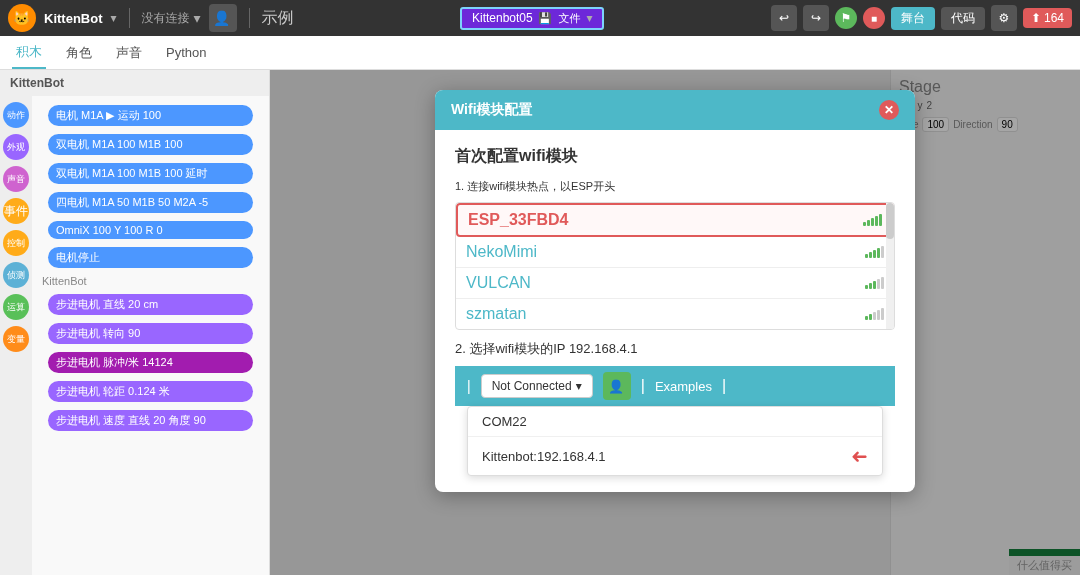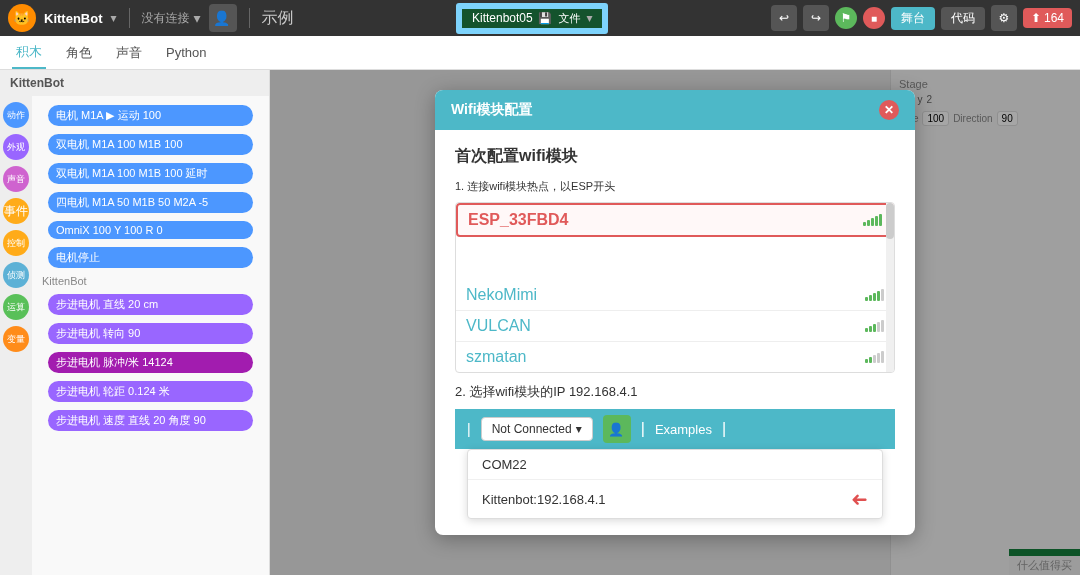--- a/index.html
+++ b/index.html
@@ -50,22 +50,22 @@
       display: flex; align-items: center; gap: 3px;
     }
     .top-bar-center {
       flex: 1;
       display: flex;
       align-items: center;
       justify-content: center;
       gap: 6px;
     }
     .filename-box {
-      background: #14532d;
-      border: 6px solid #7dd3fc;
+      background: #6d28d9;
+      border: 2px solid #7dd3fc;
       border-radius: 3px;
       padding: 2px 10px;
       color: #fff;
       font-size: 12px;
       display: flex; align-items: center; gap: 6px;
     }
     .top-bar-right {
       display: flex; align-items: center; gap: 6px;
     }
     .top-btn-icon {
@@ -399,21 +399,21 @@
         </div>
       </div>
     </div>
   </div>
 
   <div class="stage-area" style="position:relative;background:#e8e8e8;">
 
     <div style="position:absolute;right:160px;top:30px;font-size:70px;">🐱</div>
 
     <div class="stage-right" style="position:absolute;right:0;top:0;height:100%;background:#f5f5f5;border-left:1px solid #ddd;width:190px;padding:8px;">
-      <div style="font-size:11px;color:#888;margin-bottom:4px;">Stage</div>
+      <div style="font-size:16px;color:#888;margin-bottom:4px;">Stage</div>
       <div style="display:flex;gap:4px;margin-bottom:6px;">
         <span style="font-size:10px;color:#666;">x</span>
         <span style="font-size:10px;color:#666;">2</span>
         <span style="font-size:10px;color:#666;">y</span>
         <span style="font-size:10px;color:#666;">2</span>
       </div>
       <div style="display:flex;align-items:center;gap:4px;margin-bottom:4px;">
         <span style="font-size:10px;color:#888;">Size</span>
         <span style="font-size:10px;background:#fff;border:1px solid #ddd;border-radius:3px;padding:1px 4px;">100</span>
         <span style="font-size:10px;color:#888;">Direction</span>
@@ -438,21 +438,21 @@
             <div style="display:flex;align-items:center;justify-content:space-between;padding:6px 10px;border:2px solid #e05a5a;border-radius:4px;background:#fff8f8;cursor:pointer;">
               <span style="color:#e05a5a;font-weight:bold;">ESP_33FBD4</span>
               <div style="display:flex;gap:1px;align-items:flex-end;">
                 <div style="width:3px;height:4px;background:#5cb85c;border-radius:1px;"></div>
                 <div style="width:3px;height:6px;background:#5cb85c;border-radius:1px;"></div>
                 <div style="width:3px;height:8px;background:#5cb85c;border-radius:1px;"></div>
                 <div style="width:3px;height:10px;background:#5cb85c;border-radius:1px;"></div>
                 <div style="width:3px;height:12px;background:#5cb85c;border-radius:1px;"></div>
               </div>
             </div>
-            <div style="display:flex;align-items:center;justify-content:space-between;padding:6px 10px;border-bottom:1px solid #eee;cursor:pointer;margin-top:43px;">
+            <div style="display:flex;align-items:center;justify-content:space-between;padding:6px 10px;border-bottom:1px solid #eee;cursor:pointer;">
               <span style="color:#4db8c8;">NekoMimi</span>
               <div style="display:flex;gap:1px;align-items:flex-end;">
                 <div style="width:3px;height:4px;background:#5cb85c;border-radius:1px;"></div>
                 <div style="width:3px;height:6px;background:#5cb85c;border-radius:1px;"></div>
                 <div style="width:3px;height:8px;background:#5cb85c;border-radius:1px;"></div>
                 <div style="width:3px;height:10px;background:#5cb85c;border-radius:1px;"></div>
                 <div style="width:3px;height:12px;background:#ccc;border-radius:1px;"></div>
               </div>
             </div>
             <div style="display:flex;align-items:center;justify-content:space-between;padding:6px 10px;border-bottom:1px solid #eee;cursor:pointer;">

